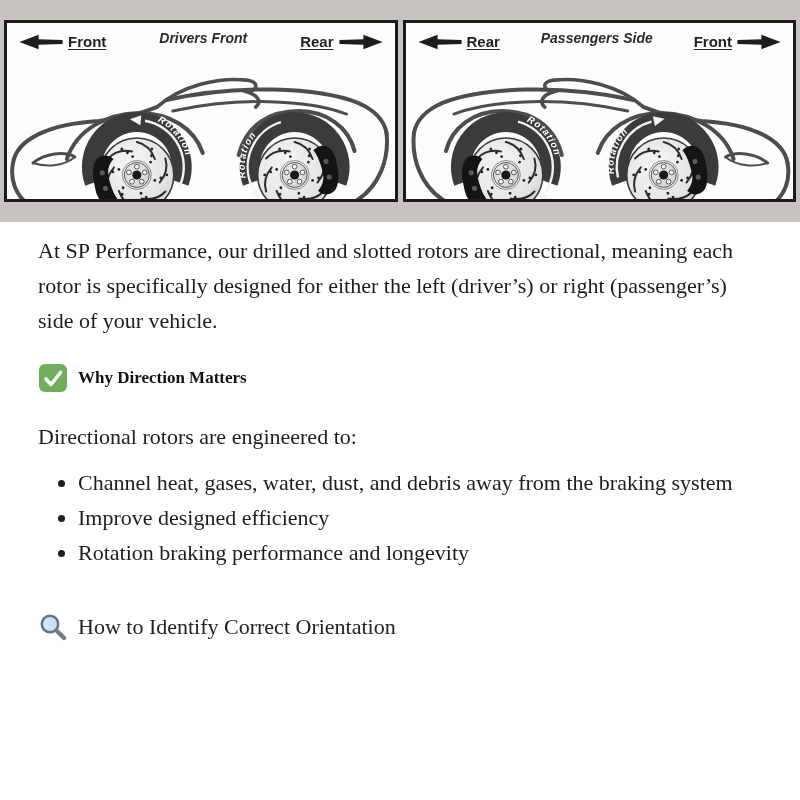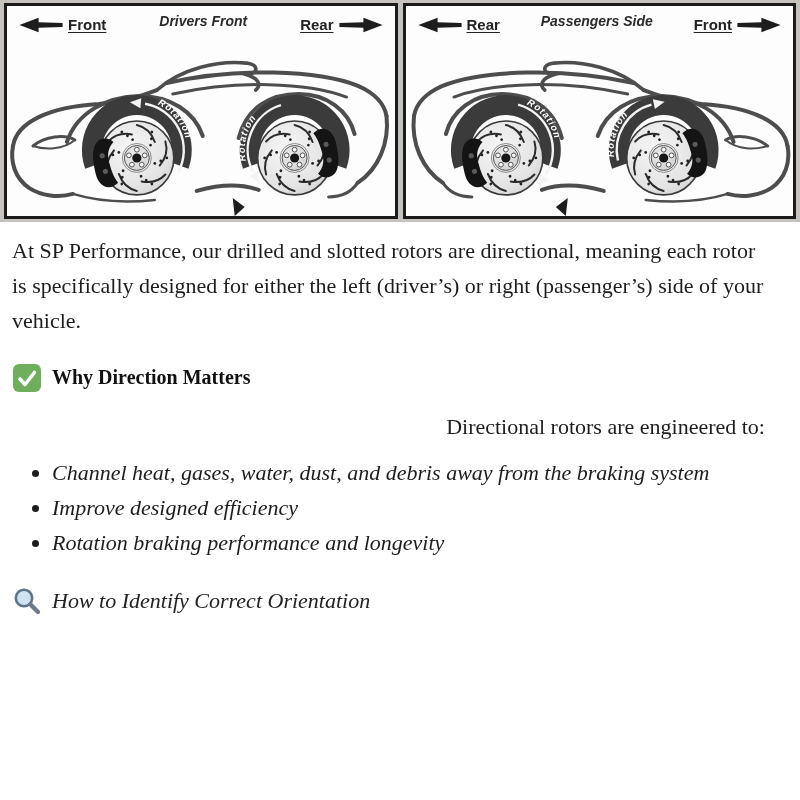--- a/index.html
+++ b/index.html
@@ -1,41 +1,41 @@
 <!DOCTYPE html>
 <html><head>
 <meta charset="utf-8">
 <style>
   * { margin:0; padding:0; box-sizing:border-box; }
   html,body { width:800px; background:#ffffff; font-family:"Liberation Serif", serif; color:#1d1d1d; }
   .page { width:800px; height:800px; overflow:hidden; background:#fff; }
 
   
-  .diagram { display:flex; gap:5px; padding:3px 4px; background:#c7c3be; height:222px; }
+  .diagram { display:flex; gap:5px; padding:20px 4px; background:#c7c3be; height:222px; }
   .panel { flex:1; background:#fdfdfd; border:3px solid #1b1b1b; position:relative; overflow:hidden; }
   .panel-header { display:flex; align-items:flex-start; justify-content:space-between; padding:7px 10px 0; height:46px; }
   .dir { display:flex; align-items:center; gap:3px; font-family:"Liberation Sans", sans-serif; font-weight:bold; font-size:15px; color:#222; margin-top:3px; }
   .dir-label { text-decoration:underline; text-underline-offset:2px; }
   .arrow { width:48px; height:16px; flex:0 0 auto; }
   .titles { text-align:center; flex:1; }
   .panel-title { font-family:"Liberation Sans", sans-serif; font-weight:bold; font-size:22px; line-height:23px; color:#151515; letter-spacing:.3px; }
   .panel-sub { font-family:"Liberation Sans", sans-serif; font-weight:bold; font-style:italic; font-size:14px; color:#2a2a2a; }
   .car-svg { position:absolute; left:0; top:44px; width:100%; height:168px; }
 
   
-  .content { padding:9px 35px 0 12px; font-size:22px; line-height:35px; }
+  .content { padding:9px 35px 0 38px; font-size:22px; line-height:35px; }
   .intro { margin-top:2px; }
   .hrow { display:flex; align-items:center; gap:10px; margin-top:22px; }
   .hrow .emoji { flex:0 0 auto; width:30px; height:30px; }
-  h2.sec { font-size:20px; font-weight:bold; color:#111; }
+  h2.sec { font-size:17px; font-weight:bold; color:#111; }
   h3.sec { font-size:22px; font-weight:normal; color:#222; }
-  .lead { margin-top:14px;text-align:right; }
-  ul.blist { margin-top:11px; padding-left:40px; list-style:disc outside;font-style:italic; }
+  .lead { margin-top:24px; }
+  ul.blist { margin-top:11px; padding-left:40px; list-style:disc outside; }
   ul.blist li { line-height:35px; }
-  .hrow2 { margin-top:23px;font-style:italic; }
+  .hrow2 { margin-top:39px; }
 </style>
 </head>
 <body>
 
 <div class="page">
 
   <div class="diagram">
 
     <svg width="0" height="0" style="position:absolute">
       <defs>

